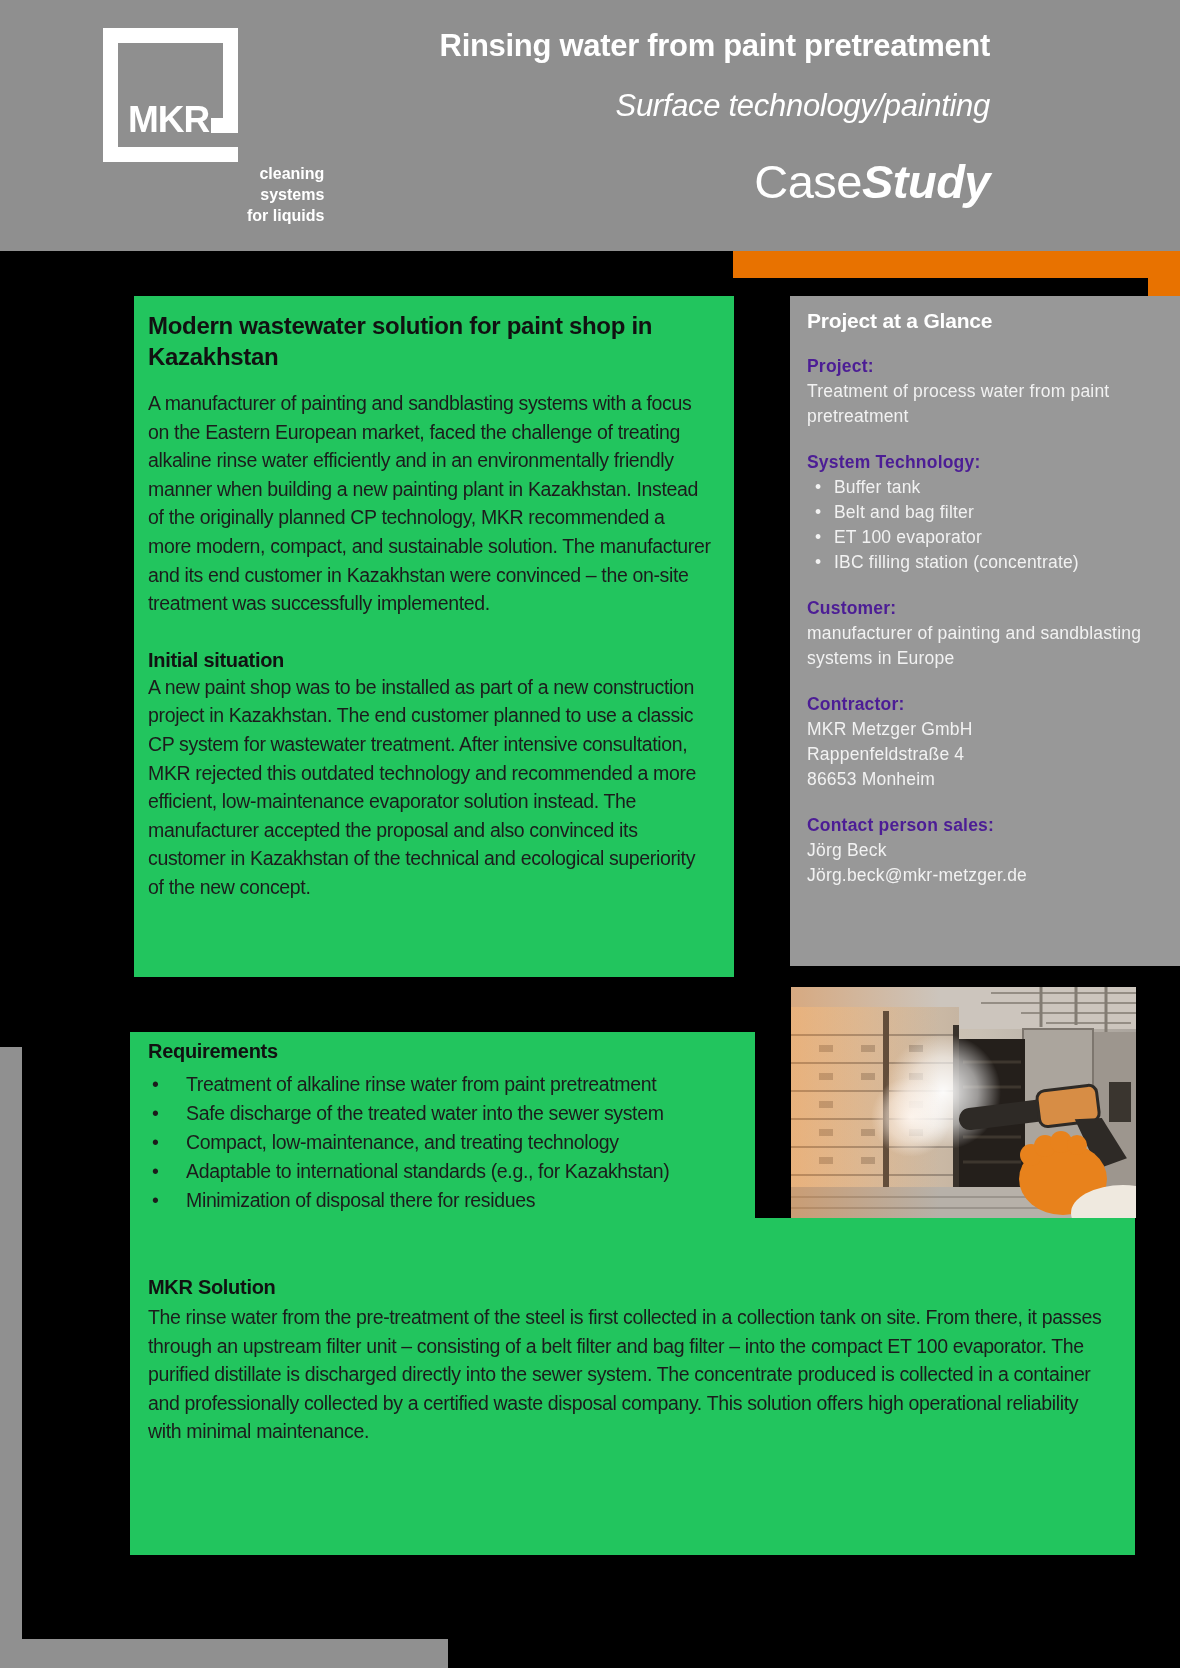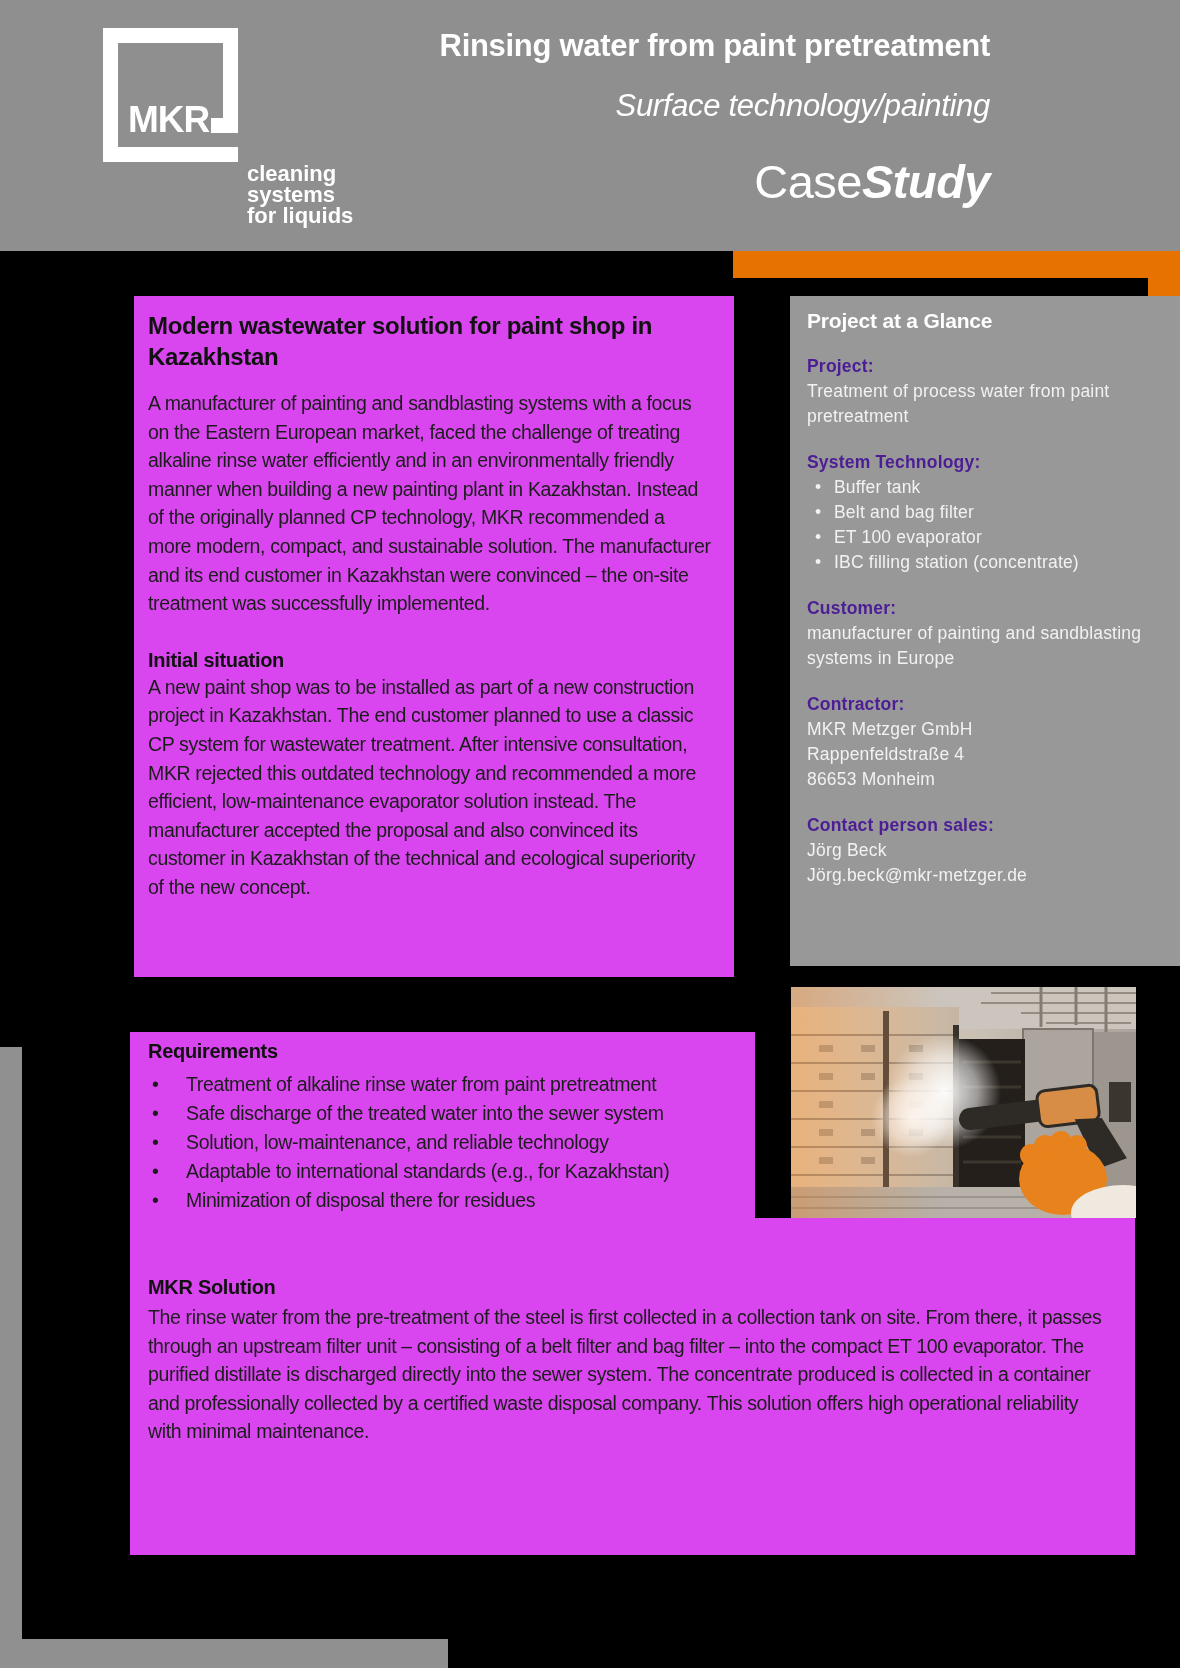--- a/index.html
+++ b/index.html
@@ -3,35 +3,35 @@
 <meta charset="utf-8">
 <style>
   html,body{margin:0;padding:0;background:#000;}
   .page{position:relative;width:1180px;height:1668px;background:#000;overflow:hidden;
         font-family:"Liberation Sans","DejaVu Sans",sans-serif;}
 
   
   .header{position:absolute;left:0;top:0;width:1180px;height:251px;background:#8f8f8f;}
   .logo{position:absolute;left:103px;top:28px;width:135px;height:134px;}
   .tagline{position:absolute;left:247px;top:163px;color:#fff;font-weight:bold;
-           font-size:22px;line-height:21px;}
+           font-size:16px;line-height:21px;text-align:right;}
   .header-text{position:absolute;right:190px;top:26px;text-align:right;color:#fff;}
   .h-title{font-size:31px;font-weight:bold;line-height:40px;letter-spacing:-.3px;}
   .h-subtitle{font-size:31px;font-style:italic;line-height:40px;margin-top:20px;letter-spacing:-.3px;}
   .h-casestudy{font-size:47px;line-height:56px;margin-top:28px;letter-spacing:-.5px;}
   .h-casestudy .cs-bold{font-weight:bold;font-style:italic;}
 
   
   .orange-top{position:absolute;left:733px;top:251px;width:447px;height:27px;}
   .orange-side{position:absolute;left:1148px;top:278px;width:32px;height:584px;}
   .gray-strip-left{position:absolute;left:0;top:1047px;width:22px;height:621px;background:#909090;}
   .gray-strip-bottom{position:absolute;left:0;top:1639px;width:448px;height:29px;background:#909090;}
 
   
-  .content-box{position:absolute;background:#d946ef;color:#1c1c1c;}
+  .content-box{position:absolute;background:#22c55e;color:#1c1c1c;}
   .main-box{left:134px;top:296px;width:600px;height:681px;padding:0;box-sizing:border-box;}
   .main-box .inner{padding:14px 22px 0 14px;}
   h1{font-size:24px;line-height:31px;font-weight:bold;margin:0 0 0 0;color:#111;letter-spacing:-.3px;}
   .body-text{font-size:19.5px;line-height:28.6px;letter-spacing:-.35px;margin:0;}
   .intro{margin-top:17px;}
   h2{font-size:20px;font-weight:bold;margin:31px 0 0 0;color:#111;letter-spacing:-.3px;}
   .after-h2{margin-top:1px;}
 
   
   .sidebar{position:absolute;left:790px;top:296px;width:411px;height:670px;background:#989898;
@@ -235,21 +235,21 @@
       <ellipse cx="332" cy="226" rx="52" ry="28" fill="#efe9df"></ellipse>
       <rect x="0" y="0" width="150" height="231" fill="url(#tint)"></rect>
     </svg>
   </figure>
 
   <section class="content-box req-box">
     <h2 style="margin-top:0">Requirements</h2>
     <ul class="req-list" id="req-list">
         <li><span class="b">•</span><span>Treatment of alkaline rinse water from paint pretreatment</span></li>
         <li><span class="b">•</span><span>Safe discharge of the treated water into the sewer system</span></li>
-        <li><span class="b">•</span><span>Solution, low-maintenance, and reliable technology</span></li>
+        <li><span class="b">•</span><span>Compact, low-maintenance, and treating technology</span></li>
         <li><span class="b">•</span><span>Adaptable to international standards (e.g., for Kazakhstan)</span></li>
         <li><span class="b">•</span><span>Minimization of disposal there for residues</span></li>
       </ul>
   </section>
 
   <section class="content-box sol-box">
     <h2 style="margin-top:0">MKR Solution</h2>
     <p class="body-text">The rinse water from the pre-treatment of the steel is first collected in a collection tank on site. From there, it passes through an upstream filter unit – consisting of a belt filter and bag filter – into the compact ET 100 evaporator. The purified distillate is discharged directly into the sewer system. The concentrate produced is collected in a container and professionally collected by a certified waste disposal company. This solution offers high operational reliability with minimal maintenance.</p>
   </section>
 

